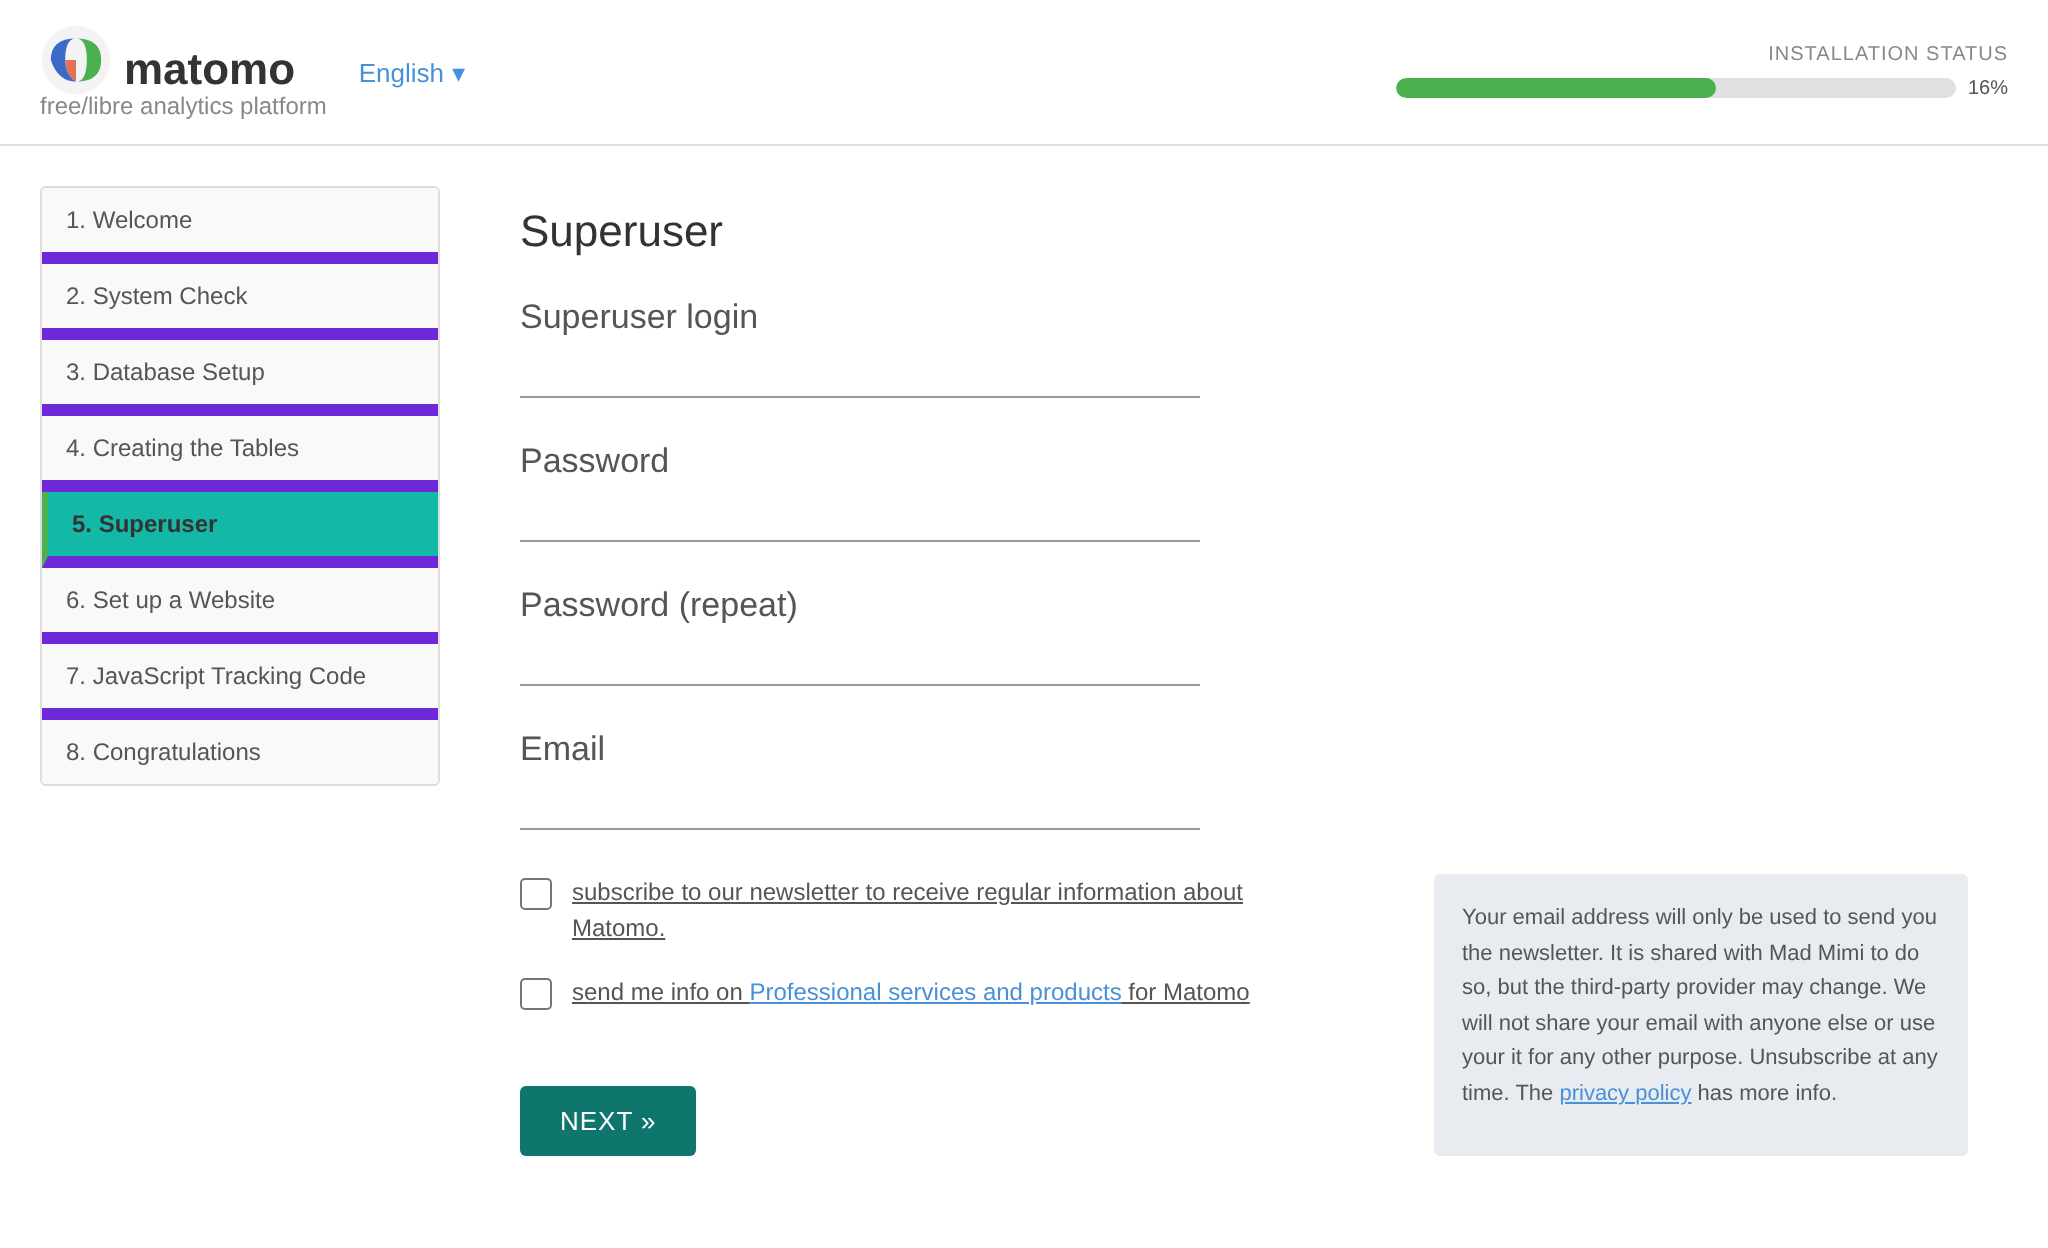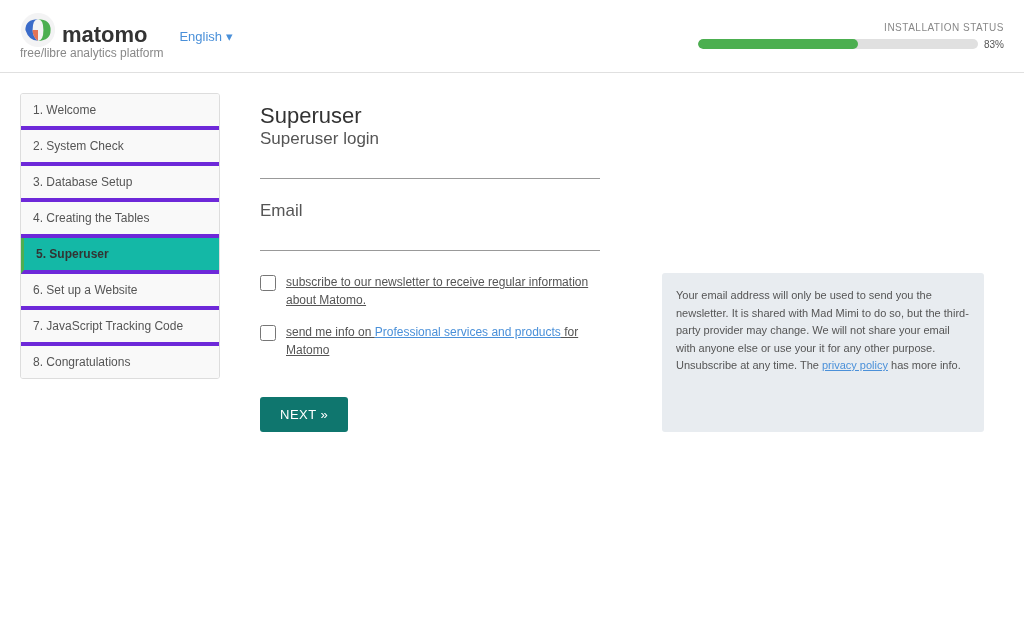--- a/index.html
+++ b/index.html
@@ -87,21 +87,21 @@
       flex-shrink: 0;
       border: 1px solid #ddd;
       border-radius: 3px;
       overflow: hidden;
       align-self: flex-start;
     }
     .sidebar-item {
       padding: 9px 12px;
       font-size: 12px;
       color: #555;
-      border-bottom: 4px solid #6d28d9;
+      border-bottom: 6px solid #6d28d9;
       cursor: pointer;
     }
     .sidebar-item:last-child { border-bottom: none; }
     .sidebar-item.active {
       background: #14b8a6;
       font-weight: bold;
       color: #333;
       border-left: 3px solid #4CAF50;
     }
     .sidebar-item:not(.active) {
@@ -110,20 +110,21 @@
 
     
     .content {
       flex: 1;
       padding: 10px 20px;
     }
     .page-title {
       font-size: 22px;
       font-weight: normal;
       color: #333;
+      margin-bottom: 20px;
     }
 
     .form-group {
       margin-bottom: 22px;
     }
     .form-label {
       display: block;
       font-size: 17px;
       color: #555;
       margin-bottom: 6px;
@@ -163,21 +164,21 @@
     
     .lower-section {
       display: flex;
       gap: 20px;
       margin-top: 10px;
     }
     .checkboxes-col {
       flex: 1;
     }
     .note-box {
-      width: 322px;
+      width: 267px;
       background: #e8ecf0;
       border-radius: 3px;
       padding: 14px;
       font-size: 11px;
       color: #555;
       line-height: 1.6;
       margin-left: 36px;
     }
     .note-box a {
       color: #4a90d9;
@@ -228,21 +229,21 @@
       <span>English</span>
       <span>▾</span>
     </div>
   </div>
   <div class="header-right">
     <div class="install-status-label">INSTALLATION STATUS</div>
     <div style="display:flex;align-items:center;gap:6px;">
       <div class="progress-bar-container">
         <div class="progress-bar-fill" style="width:57%"></div>
       </div>
-      <span class="progress-percent">83%</span>
+      <span class="progress-percent">16%</span>
     </div>
   </div>
 </div>
 
 <div class="main">
 
   <div class="sidebar">
     <div class="sidebar-item">1. Welcome</div>
     <div class="sidebar-item">2. System Check</div>
     <div class="sidebar-item">3. Database Setup</div>
@@ -254,21 +255,29 @@
   </div>
 
   <div class="content">
     <h1 class="page-title">Superuser</h1>
 
     <div class="form-group">
       <label class="form-label">Superuser login</label>
       <input class="form-input" type="text" style="">
     </div>
 
-
+    <div class="form-group">
+      <label class="form-label">Password</label>
+      <input class="form-input" type="password" style="">
+    </div>
+
+    <div class="form-group">
+      <label class="form-label">Password (repeat)</label>
+      <input class="form-input" type="password" style="">
+    </div>
 
     <div class="form-group">
       <label class="form-label">Email</label>
       <input class="form-input" type="email" style="">
     </div>
 
     <div class="lower-section">
       <div class="checkboxes-col">
         
         <div class="checkbox-row">

